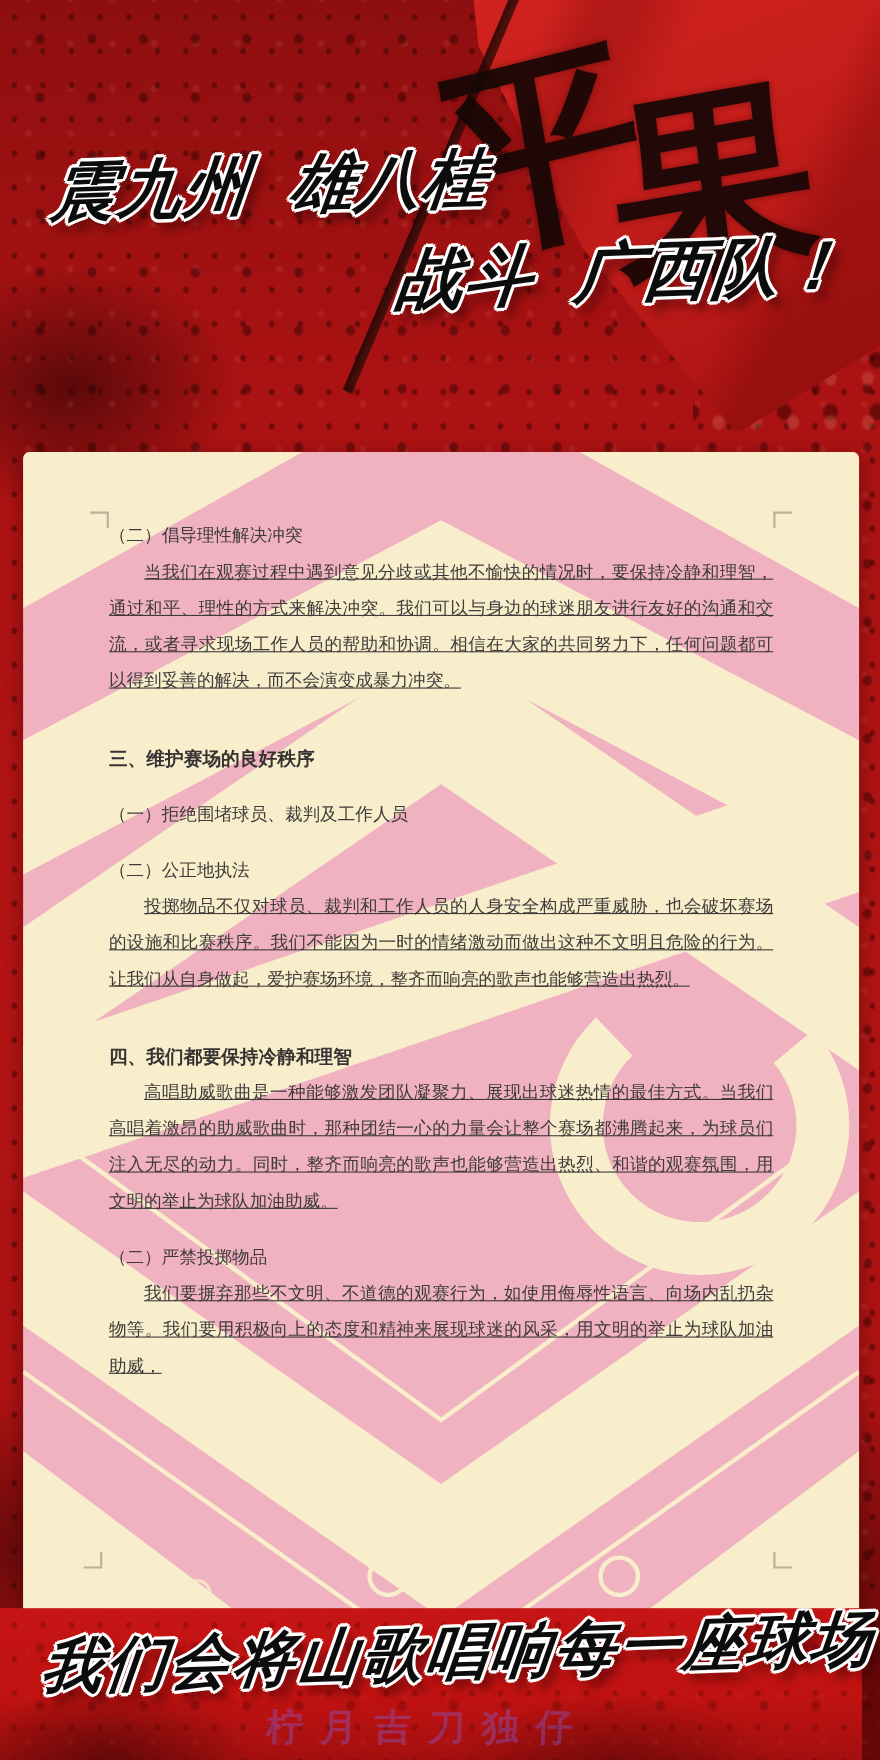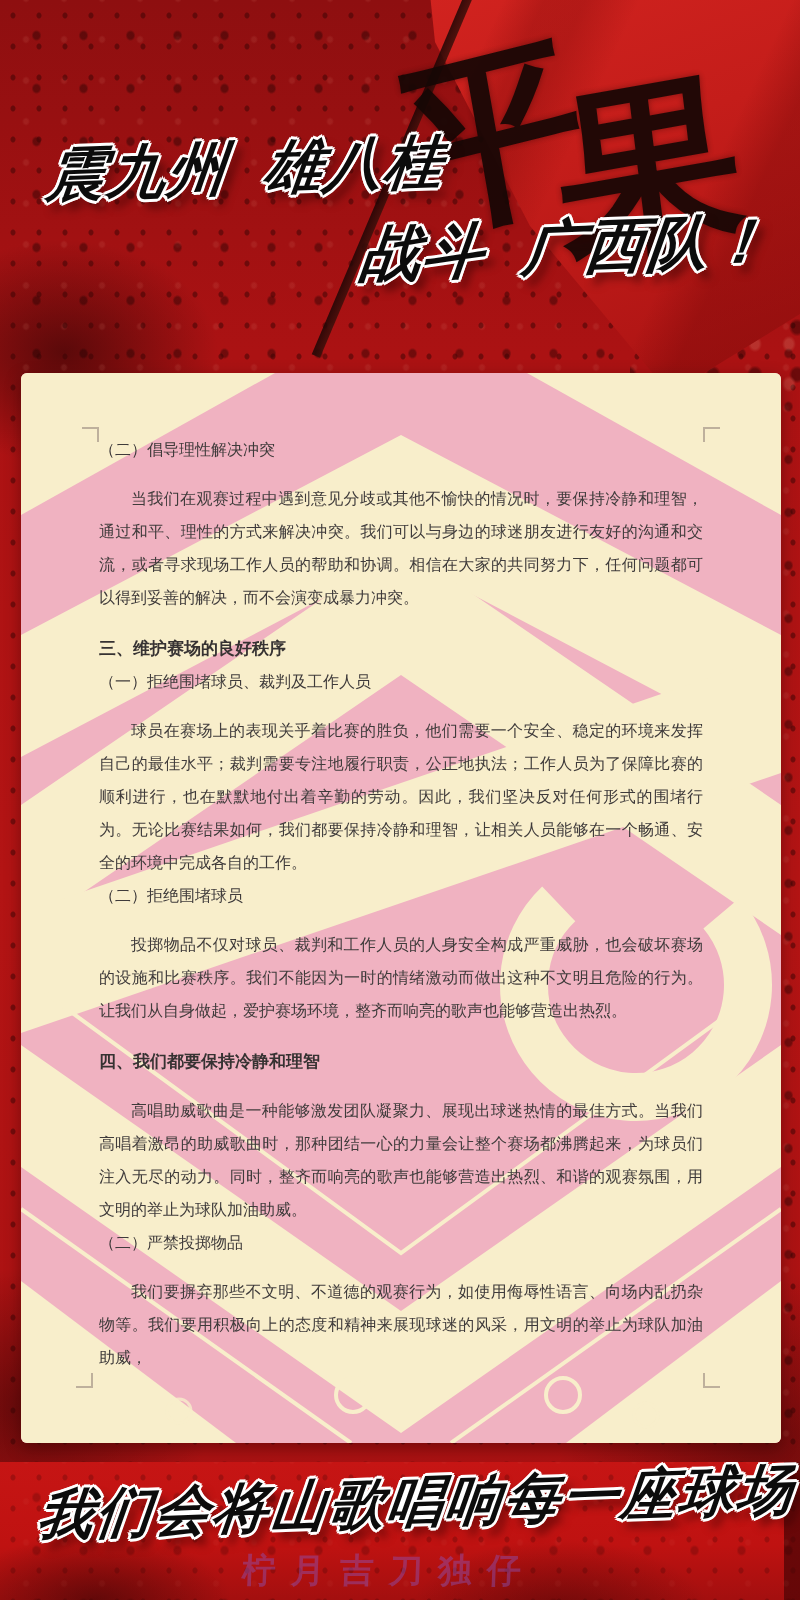--- a/index.html
+++ b/index.html
@@ -57,39 +57,39 @@
     text-shadow:
       3px 0 0 #fff, -3px 0 0 #fff, 0 3px 0 #fff, 0 -3px 0 #fff,
       2px 2px 0 #fff, -2px -2px 0 #fff, 2px -2px 0 #fff, -2px 2px 0 #fff,
       8px 9px 9px rgba(40,0,0,.55);
   }
   .title-1 { left:48px; top:130px; font-size:58px; }
   .title-2 { left:362px; top:208px; font-size:60px; }
 
   
   .card {
-    position:absolute; left:21px; top:373px; width:760px; height:1070px;
+    position:absolute; left:21px; top:411px; width:760px; height:1070px;
     background:#f0b2c1; border-radius:6px; overflow:hidden;
     box-shadow:0 5px 16px rgba(50,0,0,.45);
   }
   .emblem { position:absolute; inset:0; width:100%; height:100%; }
   .corner-mark { position:absolute; width:17px; height:15px; border:0 solid rgba(120,100,100,.45); }
   .corner-mark.tl { left:61px;  top:54px;    border-top-width:2px; border-right-width:2px; }
   .corner-mark.tr { left:682px; top:54px;    border-top-width:2px; border-left-width:2px; }
   .corner-mark.bl { left:55px;  top:1000px;  border-bottom-width:2px; border-right-width:2px; }
   .corner-mark.br { left:682px; top:1000px;  border-bottom-width:2px; border-left-width:2px; }
 
   .card-content {
     position:absolute; left:78px; top:60px; width:604px;
     font-size:16px; line-height:33px; color:#3f3b3b;
     text-align:justify;
   }
-  .sub-h  { }
-  .sec-h  { margin-top:18px; font-weight:700; font-size:17px; color:#363232; }
-  .para   { margin-top:16px; text-indent:2em; }
+  .sub-h  { margin-top:18px; }
+  .sec-h  { margin-top:37px; font-weight:700; font-size:17px; color:#363232; }
+  .para   { text-indent:2em;text-decoration:underline; }
   .card-content > :first-child { margin-top:0; }
 
   
   .footer {
     position:absolute; left:0; top:1462px; width:800px; height:138px; overflow:hidden;
     background:
       linear-gradient(270deg, rgba(95,6,7,.9) 0 16px, transparent 16px),
       radial-gradient(180px 90px at 12% 100%, rgba(45,3,3,.55), transparent 75%),
       radial-gradient(200px 100px at 70% 110%, rgba(60,4,4,.5), transparent 75%),
       linear-gradient(180deg, #c61514 0%, #bf1211 60%, #a30f0f 100%);
@@ -147,22 +147,21 @@
     <div class="corner-mark tl"></div>
     <div class="corner-mark tr"></div>
     <div class="corner-mark bl"></div>
     <div class="corner-mark br"></div>
 
     <div class="card-content">
       <div class="sub-h">（二）倡导理性解决冲突</div>
       <div class="para">当我们在观赛过程中遇到意见分歧或其他不愉快的情况时，要保持冷静和理智，通过和平、理性的方式来解决冲突。我们可以与身边的球迷朋友进行友好的沟通和交流，或者寻求现场工作人员的帮助和协调。相信在大家的共同努力下，任何问题都可以得到妥善的解决，而不会演变成暴力冲突。</div>
       <div class="sec-h">三、维护赛场的良好秩序</div>
       <div class="sub-h">（一）拒绝围堵球员、裁判及工作人员</div>
-      <div class="para">球员在赛场上的表现关乎着比赛的胜负，他们需要一个安全、稳定的环境来发挥自己的最佳水平；裁判需要专注地履行职责，公正地执法；工作人员为了保障比赛的顺利进行，也在默默地付出着辛勤的劳动。因此，我们坚决反对任何形式的围堵行为。无论比赛结果如何，我们都要保持冷静和理智，让相关人员能够在一个畅通、安全的环境中完成各自的工作。</div>
-      <div class="sub-h">（二）拒绝围堵球员</div>
+      <div class="sub-h">（二）公正地执法</div>
       <div class="para">投掷物品不仅对球员、裁判和工作人员的人身安全构成严重威胁，也会破坏赛场的设施和比赛秩序。我们不能因为一时的情绪激动而做出这种不文明且危险的行为。让我们从自身做起，爱护赛场环境，整齐而响亮的歌声也能够营造出热烈。</div>
       <div class="sec-h">四、我们都要保持冷静和理智</div>
       <div class="para">高唱助威歌曲是一种能够激发团队凝聚力、展现出球迷热情的最佳方式。当我们高唱着激昂的助威歌曲时，那种团结一心的力量会让整个赛场都沸腾起来，为球员们注入无尽的动力。同时，整齐而响亮的歌声也能够营造出热烈、和谐的观赛氛围，用文明的举止为球队加油助威。</div>
       <div class="sub-h">（二）严禁投掷物品</div>
       <div class="para">我们要摒弃那些不文明、不道德的观赛行为，如使用侮辱性语言、向场内乱扔杂物等。我们要用积极向上的态度和精神来展现球迷的风采，用文明的举止为球队加油助威，</div>
     </div>
   </div>
 
   <div class="footer">
     <div class="crowd-texture"></div>

